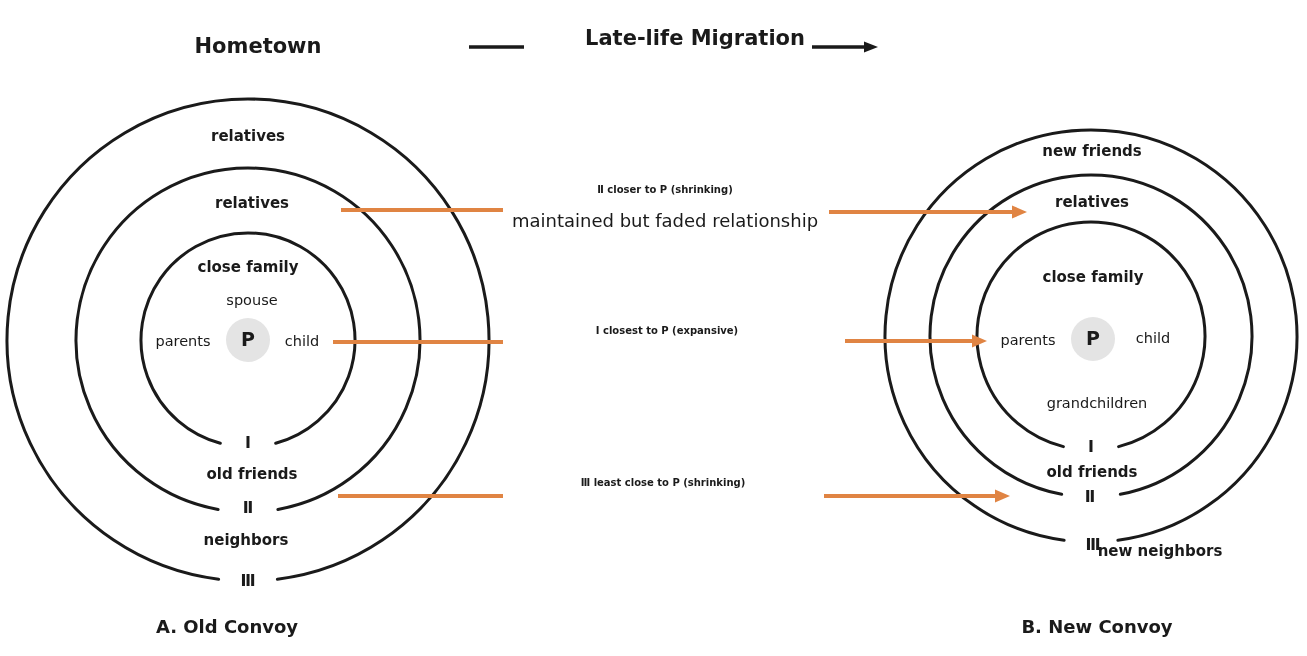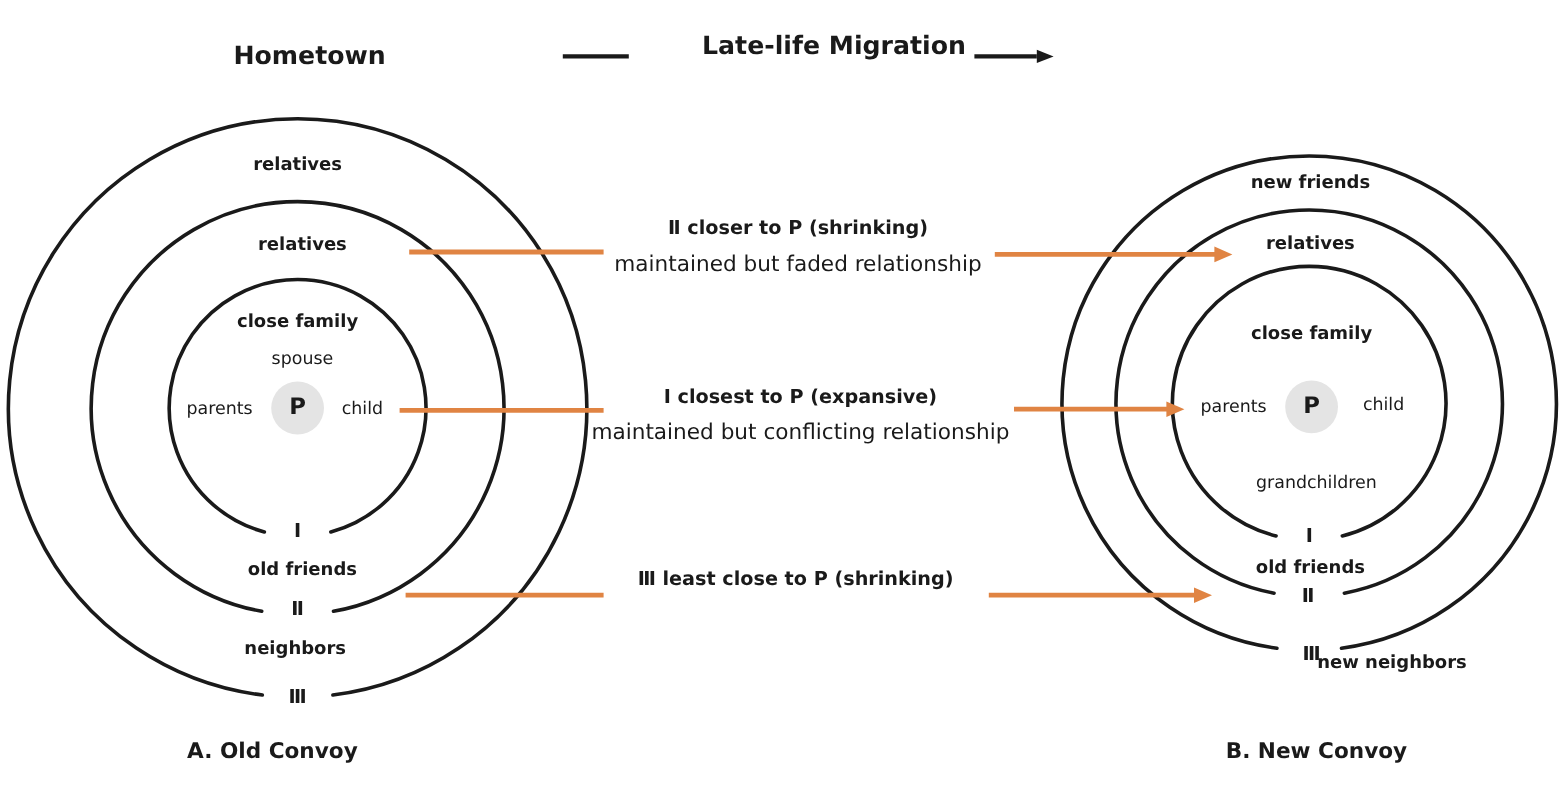--- a/index.html
+++ b/index.html
@@ -18,21 +18,21 @@
   .black-line{stroke:var(--ink);stroke-width:3.5;fill:none;}
   .black-head{fill:var(--ink);stroke:none;}
   .person-dot{fill:var(--person);stroke:none;}
   .lbl{position:absolute;transform:translate(-50%,-50%);white-space:nowrap;line-height:1.15;}
   .center{text-align:center;}
   .title{font-size:21px;font-weight:bold;}
   .ringlbl{font-size:15px;font-weight:bold;}
   .plainlbl{font-size:14.5px;}
   .numeral{font-size:16px;font-weight:bold;}
   .person-p{font-size:19px;font-weight:bold;}
-  .ann-title{font-size:16px;font-weight:bold;}
+  .ann-title{font-size:10px;font-weight:bold;}
   .ann-sub{font-size:18px;}
   .caption{font-size:18px;font-weight:bold;}
 </style>
 </head>
 <body>
 
 <div class="stage">
 
   <svg class="layer" viewBox="0 0 1307 656" xmlns="http://www.w3.org/2000/svg">
 
@@ -90,16 +90,15 @@
   <div class="lbl numeral" style="left:1091px;top:447px;">Ⅰ</div>
   <div class="lbl ringlbl" style="left:1092px;top:473px;">old friends</div>
   <div class="lbl numeral" style="left:1090px;top:497px;">Ⅱ</div>
   <div class="lbl ringlbl" style="left:1160px;top:520px;margin-top:32px;">new neighbors</div>
   <div class="lbl numeral" style="left:1093px;top:545px;">Ⅲ</div>
   <div class="lbl caption" style="left:1097px;top:627px;">B. New Convoy</div>
 
   <div class="lbl ann-title center" style="left:665px;top:190px;">Ⅱ closer to P (shrinking)</div>
   <div class="lbl ann-sub center" style="left:665px;top:221px;">maintained but faded relationship</div>
   <div class="lbl ann-title center" style="left:667px;top:331px;">Ⅰ closest to P (expansive)</div>
-  <div class="lbl ann-sub center" style="left:667px;top:361px;">maintained but conflicting relationship</div>
   <div class="lbl ann-title center" style="left:663px;top:483px;">Ⅲ least close to P (shrinking)</div>
 
 </div>
 
 </body></html>

